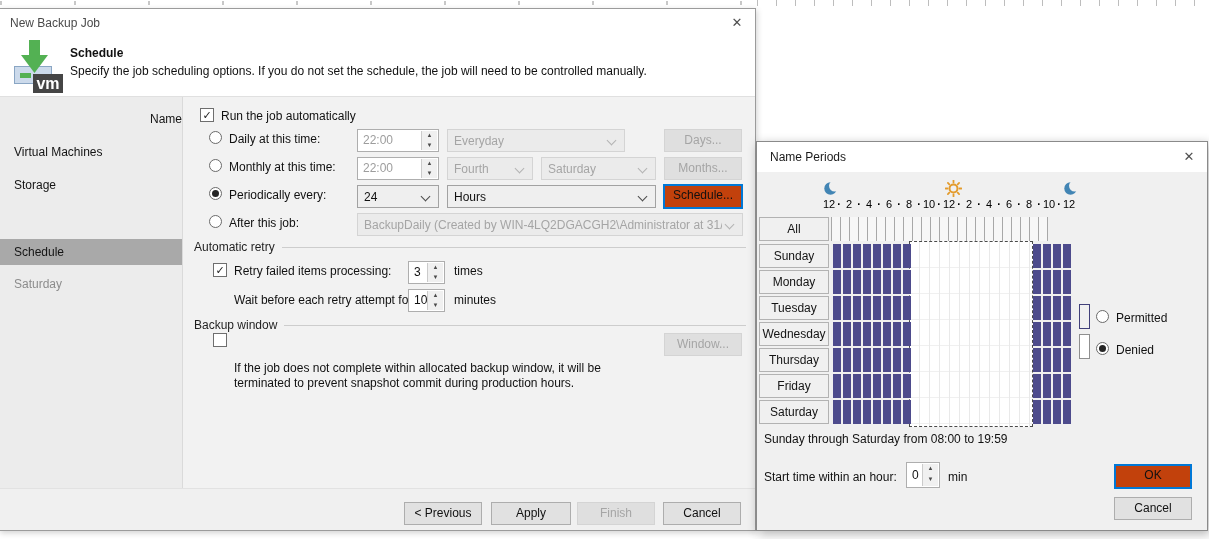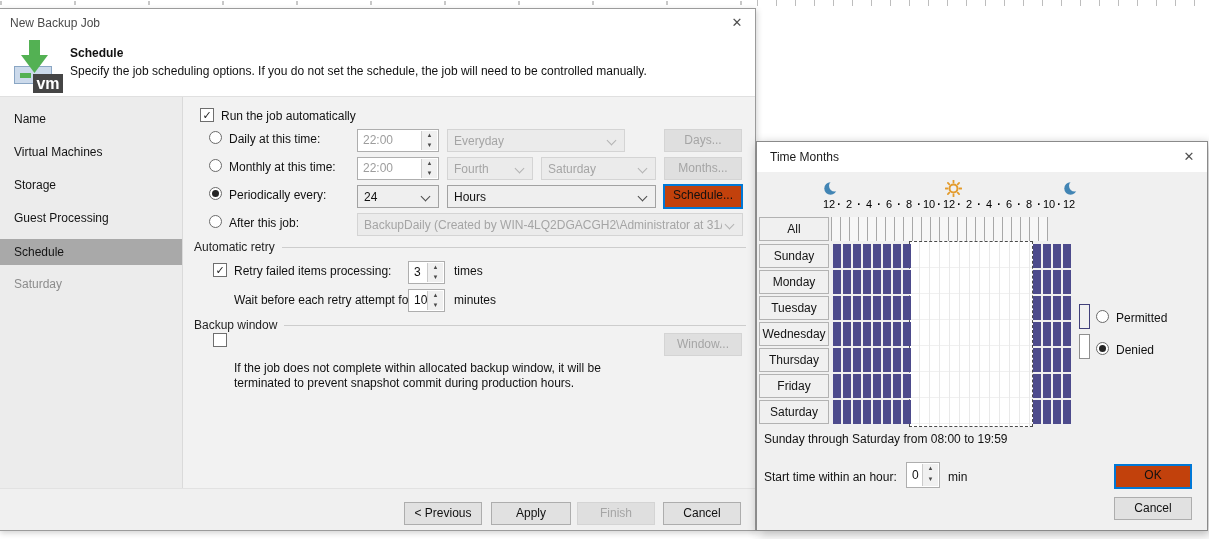--- a/index.html
+++ b/index.html
@@ -119,24 +119,23 @@
         <polygon points="1,15 28,15 14.5,33" fill="#53b153"></polygon>
       </svg>
       <div class="vmbox">vm</div>
     </div>
     <div class="lbl" style="left:70px;top:9px;font-weight:bold">Schedule</div>
     <div class="lbl" style="left:70px;top:27px">Specify the job scheduling options. If you do not set the schedule, the job will need to be controlled manually.</div>
   </div>
 
   <div id="m-body">
     <div class="abs" id="m-sidebar" style="left:0;top:0;width:182px;bottom:0">
-        <div class="sb-item" style="position: absolute; top: 9px;">Name</div>
+        <div class="sb-item" style="position: absolute; top: 9px; text-align: right;">Name</div>
         <div class="sb-item" style="position: absolute; top: 42px;">Virtual Machines</div>
         <div class="sb-item" style="position: absolute; top: 75px;">Storage</div>
-        <div class="sb-item" style="position: absolute; top: 108px;">Guest Processing</div>
         <div class="sb-item sel" style="position: absolute; top: 142px;">Schedule</div>
         <div class="sb-item dis" style="position: absolute; top: 174px;">Saturday</div>
       </div>
 
     <div id="m-content">
 
       <div class="chk on" style="left:17px;top:11px">✓</div>
       <div class="lbl" style="left:38px;top:12px">Run the job automatically</div>
 
       <div class="radio" style="left:26px;top:34px"></div>
@@ -230,21 +229,21 @@
   <div id="m-footer">
     <div class="btn" style="left:404px;top:13px;width:78px">&lt; Previous</div>
     <div class="btn" style="left:491px;top:13px;width:80px">Apply</div>
     <div class="btn dis" style="left:577px;top:13px;width:78px">Finish</div>
     <div class="btn" style="left:663px;top:13px;width:78px">Cancel</div>
   </div>
 </div>
 
 <div class="dlg" id="tp-dlg">
   <div class="titlebar">
-    <span class="t">Time Months</span>
+    <span class="t">Name Periods</span>
     <span class="closebtn" style="top:5px">✕</span>
   </div>
 
   <div id="tp-body">
 
     <svg class="abs" style="left:67px;top:9px" width="15" height="15">
       <circle cx="6.5" cy="7.5" r="6.2" fill="#4285b4"></circle>
         <circle cx="10.8" cy="4.8" r="5.8" fill="#f0f0f0"></circle>
     </svg>
     <svg class="abs" style="left:188px;top:8px" width="17" height="17">

